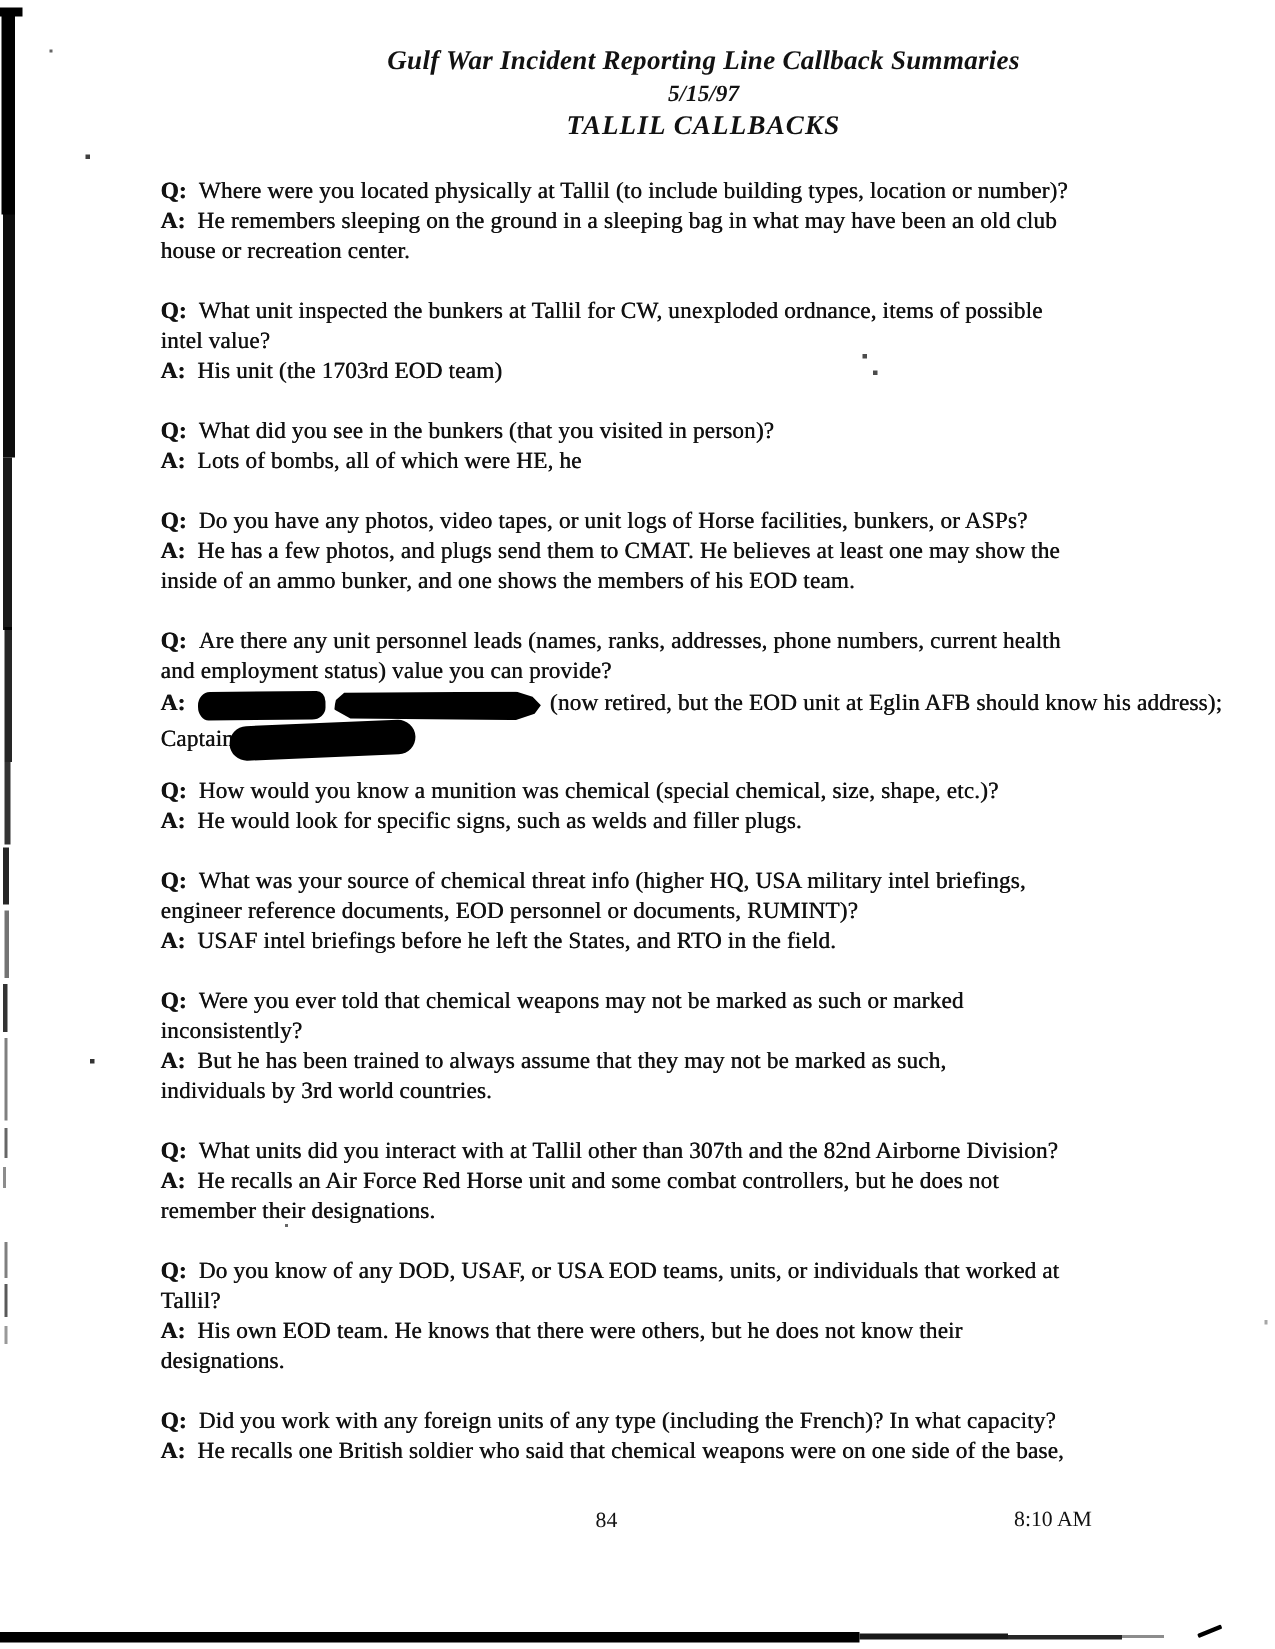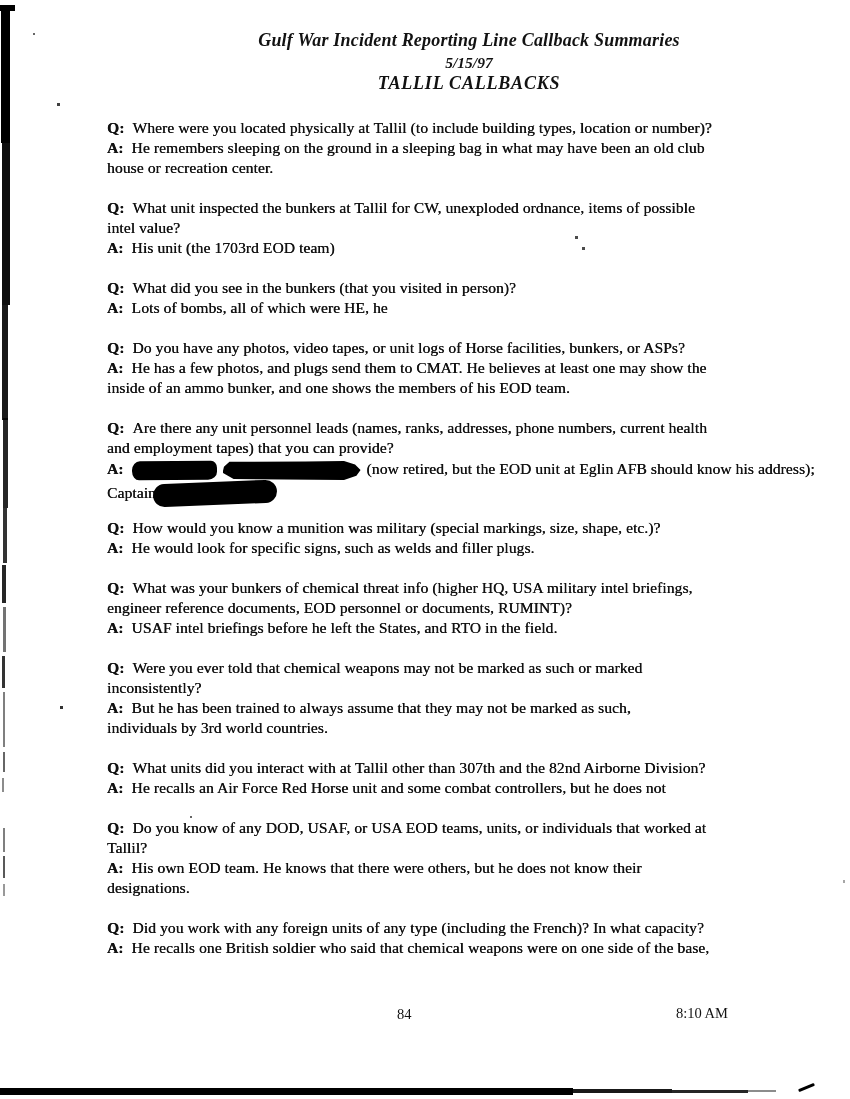--- a/index.html
+++ b/index.html
@@ -66,42 +66,43 @@
         <div class="line"><span class="prefix">Q:</span><span>What did you see in the bunkers (that you visited in person)?</span></div>
         <div class="line"><span class="prefix">A:</span><span>Lots of bombs, all of which were HE, he</span></div>
       </div>
       <div class="para">
         <div class="line"><span class="prefix">Q:</span><span>Do you have any photos, video tapes, or unit logs of Horse facilities, bunkers, or ASPs?</span></div>
         <div class="line"><span class="prefix">A:</span><span>He has a few photos, and plugs send them to CMAT.  He believes at least one may show the</span></div>
         <div class="line"><span>inside of an ammo bunker, and one shows the members of his EOD team.</span></div>
       </div>
       <div class="para">
         <div class="line"><span class="prefix">Q:</span><span>Are there any unit personnel leads (names, ranks, addresses, phone numbers, current health</span></div>
-        <div class="line"><span>and employment tapes) that you can provide?</span></div>
+        <div class="line"><span>and employment status) value you can provide?</span></div>
         <div class="line"><span class="prefix">A:</span><span class="redact redact-a" style="width: 85px; height: 19px;"></span><span class="redact redact-b" style="width: 138px; height: 19px;"></span><span>(now retired, but the EOD unit at Eglin AFB should know his address);</span></div>
         <div class="line"><span>Captain</span><span class="redact redact-c" style="width: 124px; height: 23px;"></span></div>
       </div>
       <div class="para">
-        <div class="line"><span class="prefix">Q:</span><span>How would you know a munition was military (special markings, size, shape, etc.)?</span></div>
+        <div class="line"><span class="prefix">Q:</span><span>How would you know a munition was chemical (special chemical, size, shape, etc.)?</span></div>
         <div class="line"><span class="prefix">A:</span><span>He would look for specific signs, such as welds and filler plugs.</span></div>
       </div>
       <div class="para">
-        <div class="line"><span class="prefix">Q:</span><span>What was your bunkers of chemical threat info (higher HQ, USA military intel briefings,</span></div>
+        <div class="line"><span class="prefix">Q:</span><span>What was your source of chemical threat info (higher HQ, USA military intel briefings,</span></div>
         <div class="line"><span>engineer reference documents, EOD personnel or documents, RUMINT)?</span></div>
         <div class="line"><span class="prefix">A:</span><span>USAF intel briefings before he left the States, and RTO in the field.</span></div>
       </div>
       <div class="para">
         <div class="line"><span class="prefix">Q:</span><span>Were you ever told that chemical weapons may not be marked as such or marked</span></div>
         <div class="line"><span>inconsistently?</span></div>
         <div class="line"><span class="prefix">A:</span><span>But he has been trained to always assume that they may not be marked as such,</span></div>
         <div class="line"><span>individuals by 3rd world countries.</span></div>
       </div>
       <div class="para">
         <div class="line"><span class="prefix">Q:</span><span>What units did you interact with at Tallil other than 307th and the 82nd Airborne Division?</span></div>
         <div class="line"><span class="prefix">A:</span><span>He recalls an Air Force Red Horse unit and some combat controllers, but he does not</span></div>
+        <div class="line"><span>remember their designations.</span></div>
       </div>
       <div class="para">
         <div class="line"><span class="prefix">Q:</span><span>Do you know of any DOD, USAF, or USA EOD teams, units, or individuals that worked at</span></div>
         <div class="line"><span>Tallil?</span></div>
         <div class="line"><span class="prefix">A:</span><span>His own EOD team.  He knows that there were others, but he does not know their</span></div>
         <div class="line"><span>designations.</span></div>
       </div>
       <div class="para">
         <div class="line"><span class="prefix">Q:</span><span>Did you work with any foreign units of any type (including the French)? In what capacity?</span></div>
         <div class="line"><span class="prefix">A:</span><span>He recalls one British soldier who said that chemical weapons were on one side of the base,</span></div>

